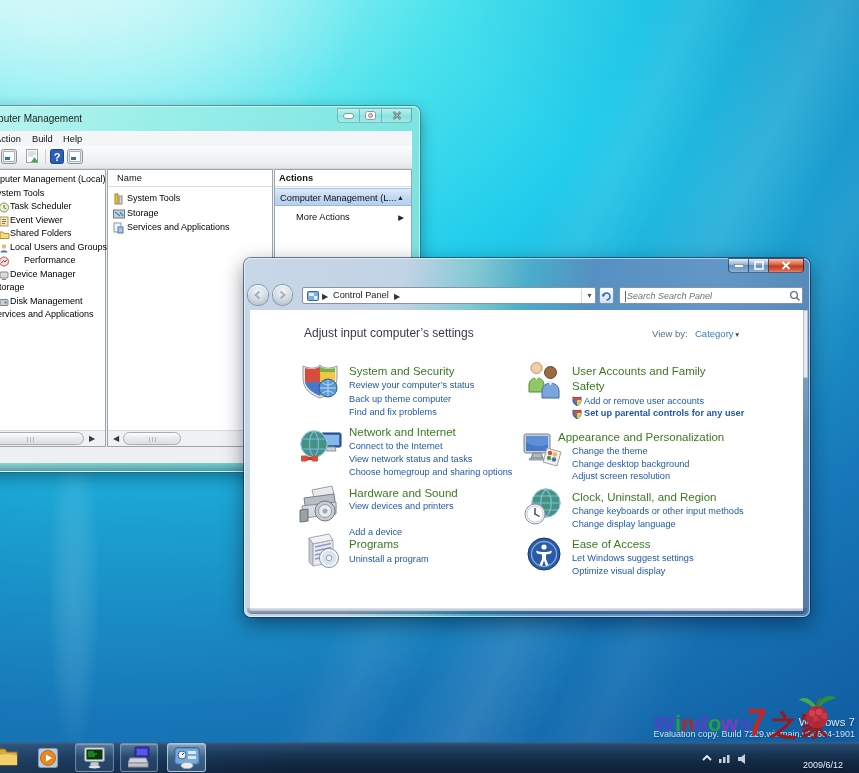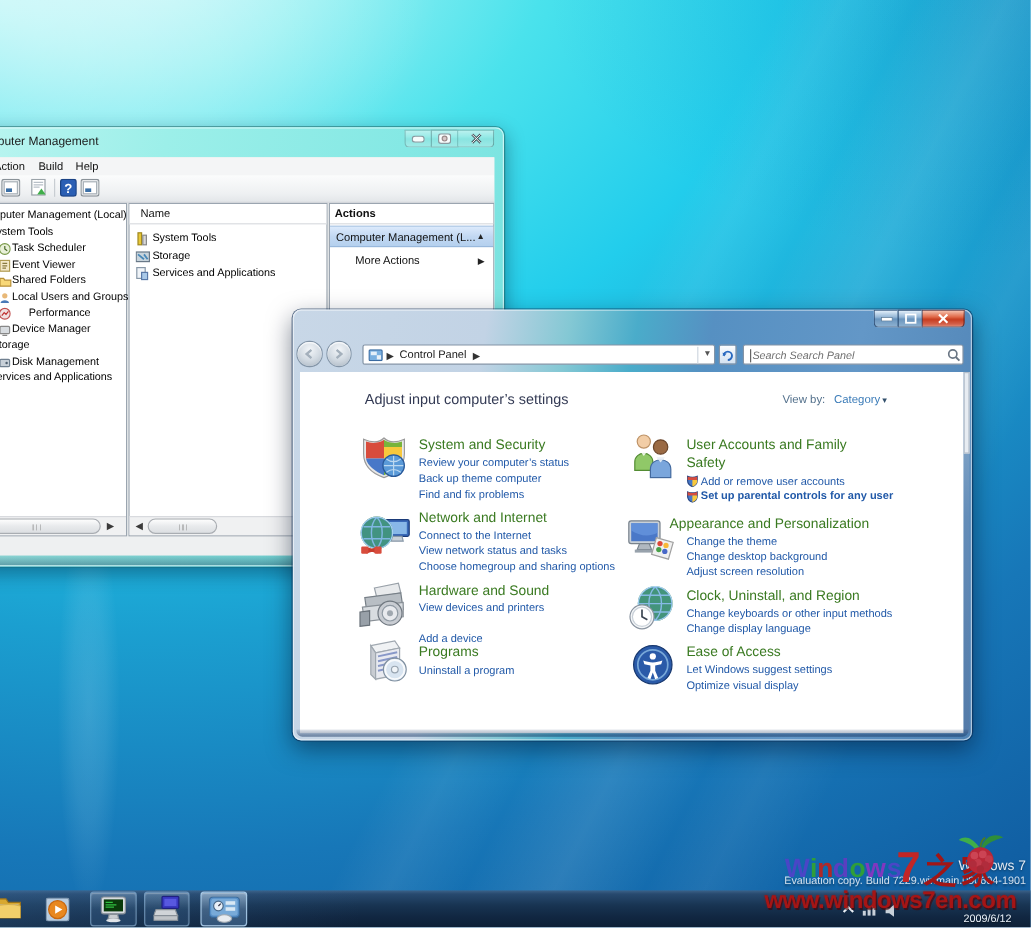--- a/index.html
+++ b/index.html
@@ -537,16 +537,15 @@
       <circle cx="20" cy="24" r="11" fill="#b82838"></circle>
       <circle cx="15" cy="20" r="3.2" fill="#cc4454"></circle>
       <circle cx="22" cy="19" r="3.2" fill="#cc4454"></circle>
       <circle cx="27" cy="23" r="3.2" fill="#c23a4a"></circle>
       <circle cx="18" cy="26" r="3.2" fill="#c23a4a"></circle>
       <circle cx="24" cy="28" r="3.2" fill="#b02c3c"></circle>
       <circle cx="14" cy="27" r="3" fill="#b02c3c"></circle>
       <circle cx="20" cy="31" r="3" fill="#a82836"></circle>
     </svg>
   </div>
-  <div id="w7url">www.windows7en.com</div>
   <div id="clock">2009/6/12</div>
 
 </div>
 
 </body></html>

